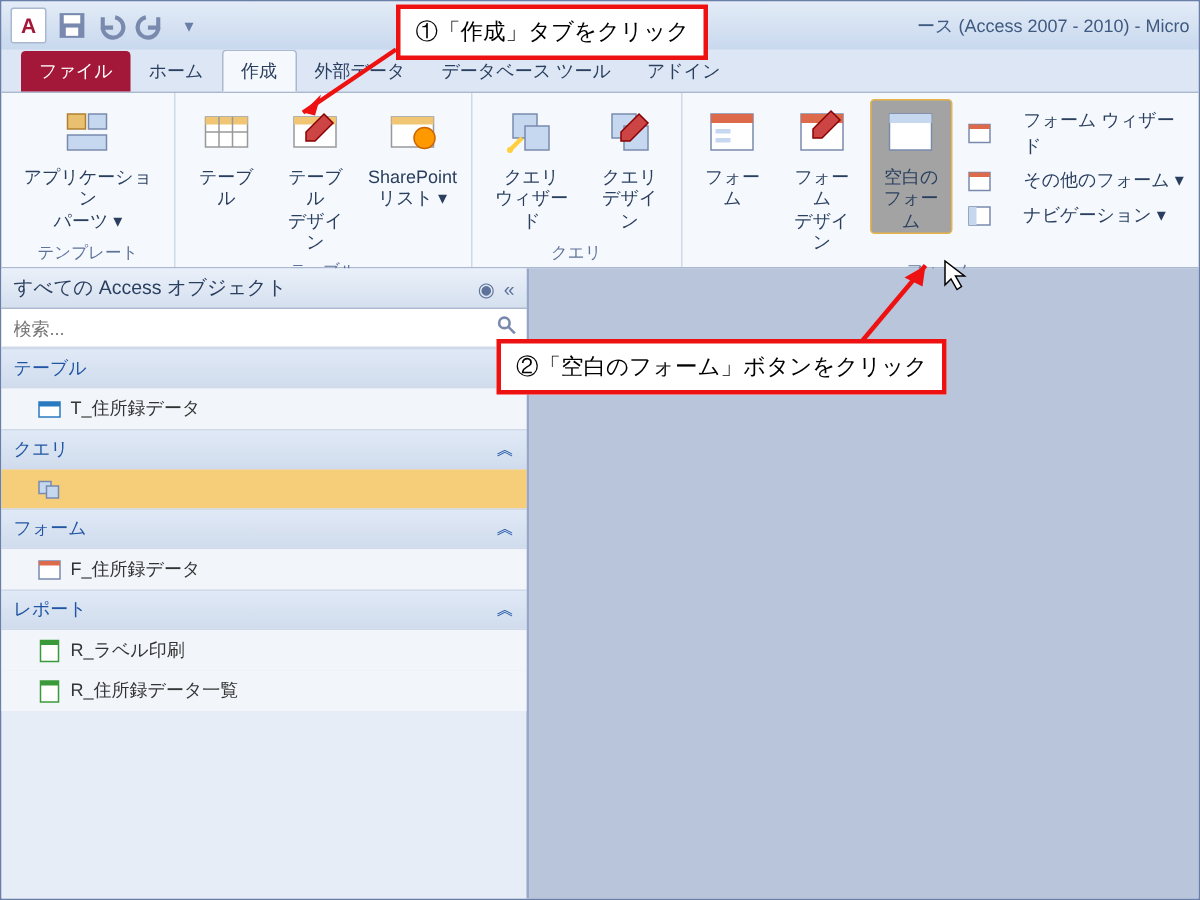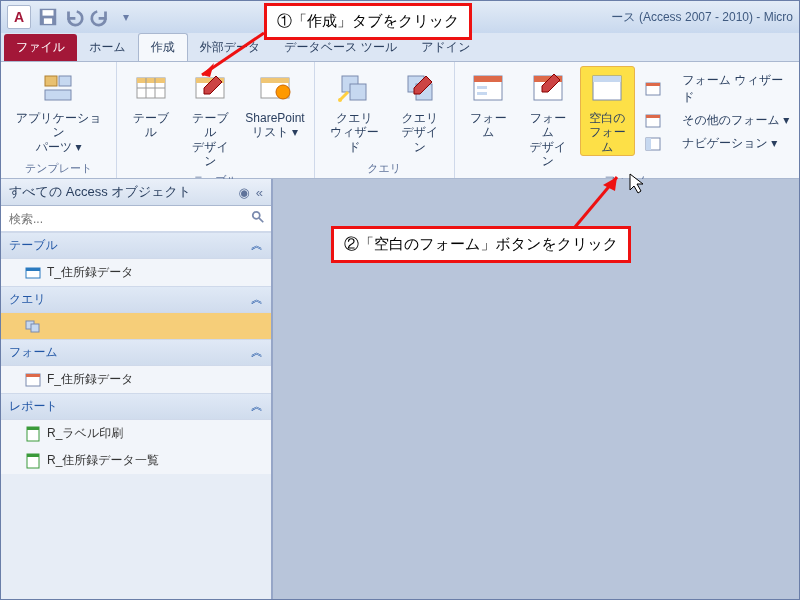--- a/index.html
+++ b/index.html
@@ -49,21 +49,21 @@
     color: #3f5a80;
     font-size: 12px;
     text-align: center;
   }
 
   .tabs {
     display: flex;
     align-items: flex-end;
     height: 28px;
     background: #dce6f4;
-    padding-left: 3px;
+    padding-left: 13px;
   }
   .tab {
     padding: 5px 12px;
     color: #2a3f5f;
     cursor: pointer;
     border-top-left-radius: 3px;
     border-top-right-radius: 3px;
   }
   .tab.file {
     background: #a31738;
@@ -108,21 +108,21 @@
     align-items: center;
     justify-content: center;
     padding: 2px 4px;
     border-radius: 3px;
     min-width: 52px;
     cursor: pointer;
     text-align: center;
     line-height: 1.2;
     color: #2a3f5f;
   }
-  .rbtn.highlight { background: #fde047; border:1px solid #e8b44a; padding:1px 3px; }
+  .rbtn.highlight { background: #a3a3a3; border:1px solid #e8b44a; padding:1px 3px; }
   .ricon {
     width: 40px; height: 40px;
     margin-bottom: 3px;
     display: flex; align-items: center; justify-content: center;
   }
   .ricon svg { width: 36px; height: 36px; }
 
   .side-links {
     display: flex;
     flex-direction: column;
@@ -140,21 +140,21 @@
     padding: 2px;
   }
   .tiny-icon { width:16px; height:16px; display:inline-flex; align-items:center; justify-content:center; }
   .tiny-icon svg { width:16px; height:16px;}
 
   .mainarea {
     display: flex;
     height: calc(100% - 178px);
   }
   .navpane {
-    width: 272px;
+    width: 352px;
     background: #e7edf6;
     border-right: 2px solid #96a6c7;
     display: flex;
     flex-direction: column;
   }
   .nav-header {
     background: linear-gradient(#eaf0f9,#d5e0ef);
     border-bottom: 1px solid #aab8d0;
     padding: 4px 8px;
     display: flex;

